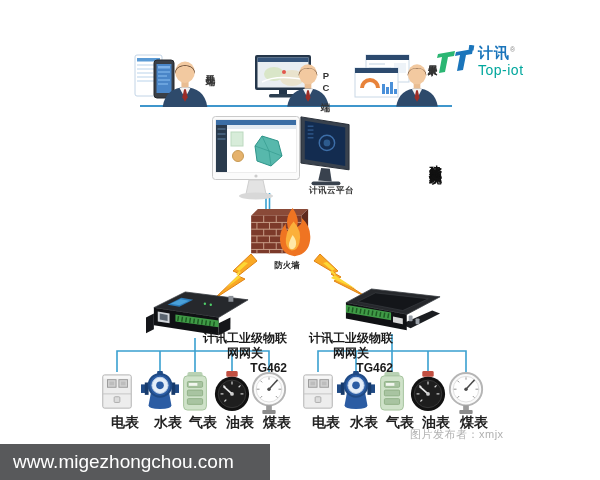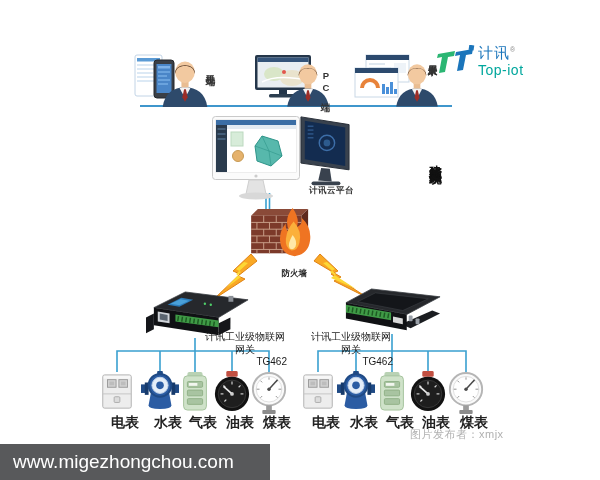--- a/index.html
+++ b/index.html
@@ -17,31 +17,31 @@
     letter-spacing:.5px;
   }
 
   
   .vtext { writing-mode:vertical-rl; text-orientation:upright; line-height:1; }
   .term-label { font-size:9.5px; font-weight:700; color:#333; letter-spacing:1px; }
   .sys-title { left:429px; top:155px; font-size:12.5px; font-weight:700; color:#111; letter-spacing:1px; }
 
   .small-label { font-size:8.5px; font-weight:700; color:#222; }
   .cloud-label { left:309px; top:185px; font-size:8.5px; color:#333; font-weight:700; letter-spacing:.5px; }
-  .fw-label   { left:267px; top:268px; width:40px; text-align:right; }
-
-  .gw-label { width:84px; text-align:center; font-size:10px; font-weight:400; color:#1a1a1a; line-height:1.25; }
+  .fw-label   { left:267px; top:260px; width:40px; text-align:center; }
+
+  .gw-label { width:84px; text-align:center; font-size:12px; font-weight:700; color:#1a1a1a; line-height:1.25; }
   .gw-label .model { display:block;text-align:right; }
 
   .meter-label { width:44px; text-align:right; font-size:14px; font-weight:700; color:#222; }
 
   
   .logo { left:436px; top:45px; display:flex; align-items:flex-start; gap:2px; }
   .logo-texts { display:flex; flex-direction:column; line-height:1; }
-  .logo-cn { font-size:15px; font-weight:400; color:#1b75bb; letter-spacing:1px; }
+  .logo-cn { font-size:15px; font-weight:700; color:#1b75bb; letter-spacing:1px; }
   .logo-reg { font-size:7px; color:#8a8a8a; vertical-align:super; font-weight:400; }
   .logo-sub { font-size:14px; color:#00a79d; letter-spacing:.5px; margin-top:2px; }
 
   
   .credit { left:410px; top:427px; font-size:11px; color:#b0b0b0; letter-spacing:.5px; }
   .wm-bar {
     left:0; top:444px; width:270px; height:36px; background:#58595b;
     color:#fff; font-size:19px; display:flex; align-items:center; padding-left:13px; box-sizing:border-box;
   }
 </style>

